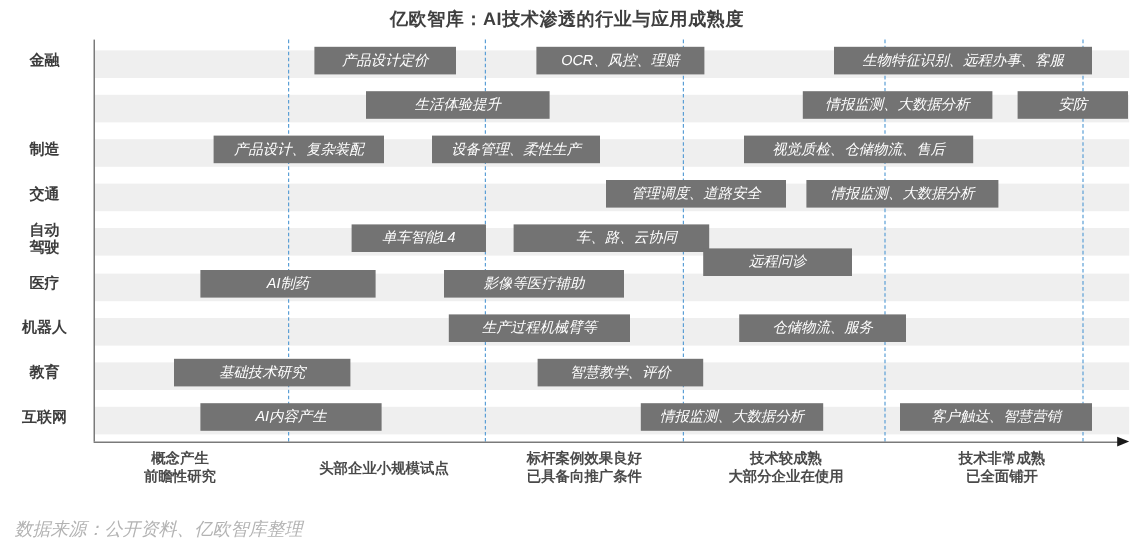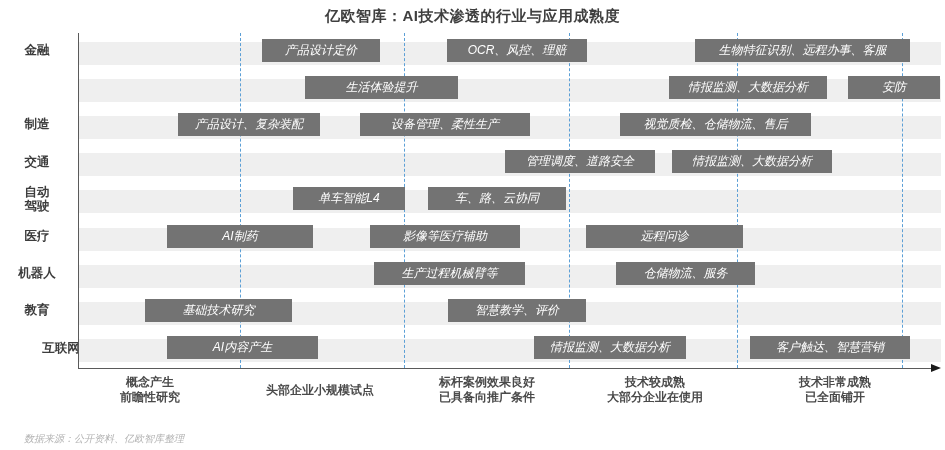--- a/index.html
+++ b/index.html
@@ -13,21 +13,21 @@
   .axis-arrow{position:absolute;left:931px;top:364px;width:0;height:0;
     border-left:10px solid #1a1a1a;border-top:4.5px solid transparent;border-bottom:4.5px solid transparent;z-index:5;}
   .row-stripe{position:absolute;left:79px;width:862px;height:23px;background:#efefef;z-index:1;}
   .gridline{position:absolute;top:33px;height:335px;width:0;border-left:1px dashed #5b9fd6;z-index:2;}
   .row-label{position:absolute;left:0;width:74px;height:30px;display:flex;align-items:center;justify-content:center;
     text-align:center;font-size:12.5px;font-weight:bold;color:#3d3d3d;line-height:14px;white-space:pre-line;z-index:3;}
   .app-box{position:absolute;height:23px;background:#737373;color:#ffffff;font-size:12px;line-height:23px;
     text-align:center;white-space:nowrap;overflow:hidden;z-index:3;font-style:italic;}
   .stage-label{position:absolute;top:372px;width:190px;height:36px;display:flex;align-items:center;justify-content:center;
     text-align:center;font-size:12px;font-weight:bold;color:#4a4a4a;line-height:15px;white-space:pre-line;z-index:3;}
-  .source-note{position:absolute;left:24px;top:432px;font-size:10px;font-style:italic;color:#b3b3b3;}
+  .source-note{position:absolute;left:12px;top:432px;font-size:15px;font-style:italic;color:#b3b3b3;}
 </style>
 </head>
 <body>
 
 <div class="canvas">
   <h1 class="chart-title">亿欧智库：AI技术渗透的行业与应用成熟度</h1>
 
   <div class="plot" id="plot">
     <div class="axis-y"></div>
     <div class="axis-x"></div>
@@ -42,46 +42,46 @@
       <div class="app-box" style="left: 262px; width: 118px; top: 38.5px;">产品设计定价</div>
       <div class="app-box" style="left: 447px; width: 140px; top: 38.5px;">OCR、风控、理赔</div>
       <div class="app-box" style="left: 671px; width: 215px; top: 38.5px; margin-left: 24px;">生物特征识别、远程办事、客服</div>
       <div class="row-stripe" style="top: 78.7px;"></div>
       <div class="app-box" style="left: 305px; width: 153px; top: 75.7px;">生活体验提升</div>
       <div class="app-box" style="left: 669px; width: 158px; top: 75.7px;">情报监测、大数据分析</div>
       <div class="app-box" style="left: 848px; width: 92px; top: 75.7px;">安防</div>
       <div class="row-stripe" style="top: 115.9px;"></div>
       <div class="row-label" style="top: 109.4px;">制造</div>
       <div class="app-box" style="left: 178px; width: 142px; top: 112.9px;">产品设计、复杂装配</div>
-      <div class="app-box" style="left: 360px; width: 170px; top: 112.9px;">设备管理、柔性生产</div>
+      <div class="app-box" style="left: 360px; width: 140px; top: 112.9px;">设备管理、柔性生产</div>
       <div class="app-box" style="left: 620px; width: 191px; top: 112.9px;">视觉质检、仓储物流、售后</div>
       <div class="row-stripe" style="top: 153.1px;"></div>
       <div class="row-label" style="top: 146.6px;">交通</div>
       <div class="app-box" style="left: 505px; width: 150px; top: 150.1px;">管理调度、道路安全</div>
       <div class="app-box" style="left: 672px; width: 160px; top: 150.1px;">情报监测、大数据分析</div>
       <div class="row-stripe" style="top: 190.3px;"></div>
       <div class="row-label" style="top: 183.8px;">自动
 驾驶</div>
       <div class="app-box" style="left: 253px; width: 112px; top: 187.3px; margin-left: 40px;">单车智能L4</div>
-      <div class="app-box" style="left: 428px; width: 138px; top: 187.3px;">车、路、云协同</div>
+      <div class="app-box" style="left: 428px; width: 138px; top: 187.3px; padding-left: 25px;">车、路、云协同</div>
       <div class="row-stripe" style="top: 227.5px;"></div>
       <div class="row-label" style="top: 221px;">医疗</div>
       <div class="app-box" style="left: 167px; width: 146px; top: 224.5px;">AI制药</div>
       <div class="app-box" style="left: 370px; width: 150px; top: 224.5px;">影像等医疗辅助</div>
-      <div class="app-box" style="left: 586px; width: 157px; top: 225px;">远程问诊</div>
+      <div class="app-box" style="left: 586px; width: 124px; top: 207px;">远程问诊</div>
       <div class="row-stripe" style="top: 264.7px;"></div>
       <div class="row-label" style="top: 258.2px;">机器人</div>
       <div class="app-box" style="left: 374px; width: 151px; top: 261.7px;">生产过程机械臂等</div>
       <div class="app-box" style="left: 616px; width: 139px; top: 261.7px;">仓储物流、服务</div>
       <div class="row-stripe" style="top: 301.9px;"></div>
       <div class="row-label" style="top: 295.4px;">教育</div>
       <div class="app-box" style="left: 448px; width: 138px; top: 298.9px;">智慧教学、评价</div>
       <div class="app-box" style="left: 145px; width: 147px; top: 298.9px;">基础技术研究</div>
       <div class="row-stripe" style="top: 339.1px;"></div>
-      <div class="row-label" style="top: 332.6px; padding-left: 24px;">互联网</div>
+      <div class="row-label" style="top: 332.6px;">互联网</div>
       <div class="app-box" style="left: 167px; width: 151px; top: 336.1px;">AI内容产生</div>
       <div class="app-box" style="left: 534px; width: 152px; top: 336.1px;">情报监测、大数据分析</div>
       <div class="app-box" style="left: 750px; width: 160px; top: 336.1px;">客户触达、智慧营销</div>
       <div class="stage-label" style="left: 55px;">概念产生
 前瞻性研究</div>
       <div class="stage-label" style="left: 225px;">头部企业小规模试点</div>
       <div class="stage-label" style="left: 392px;">标杆案例效果良好
 已具备向推广条件</div>
       <div class="stage-label" style="left: 560px;">技术较成熟
 大部分企业在使用</div>

